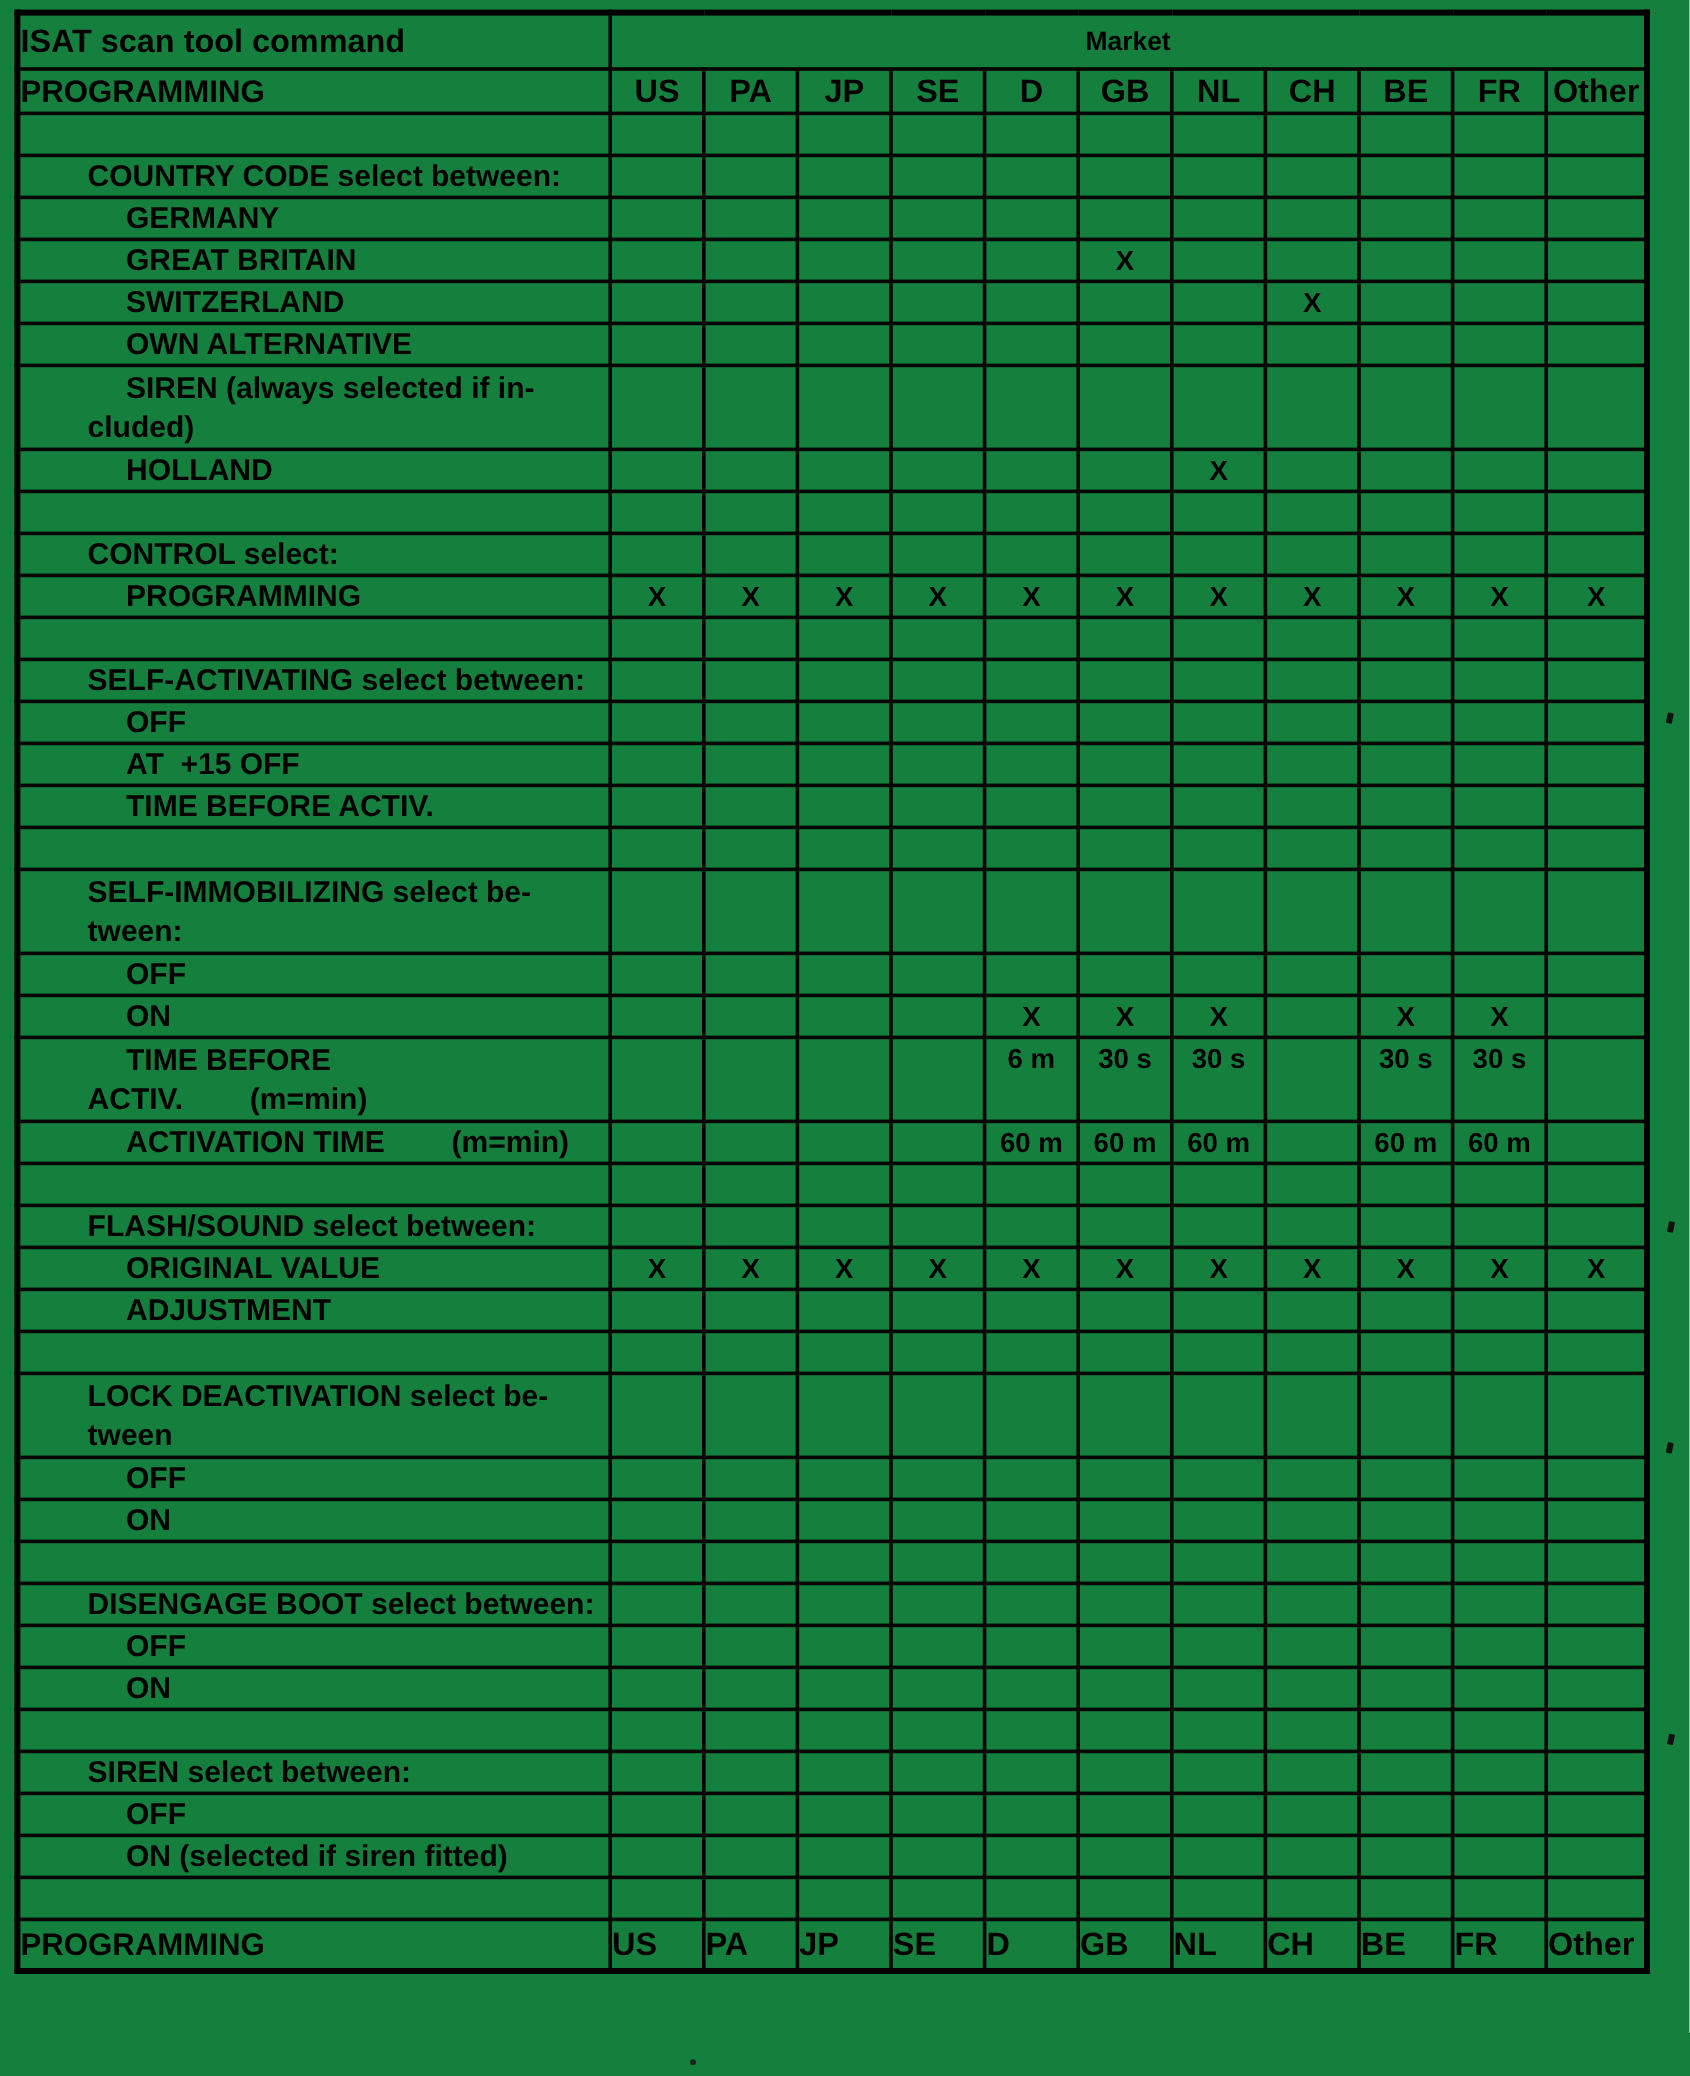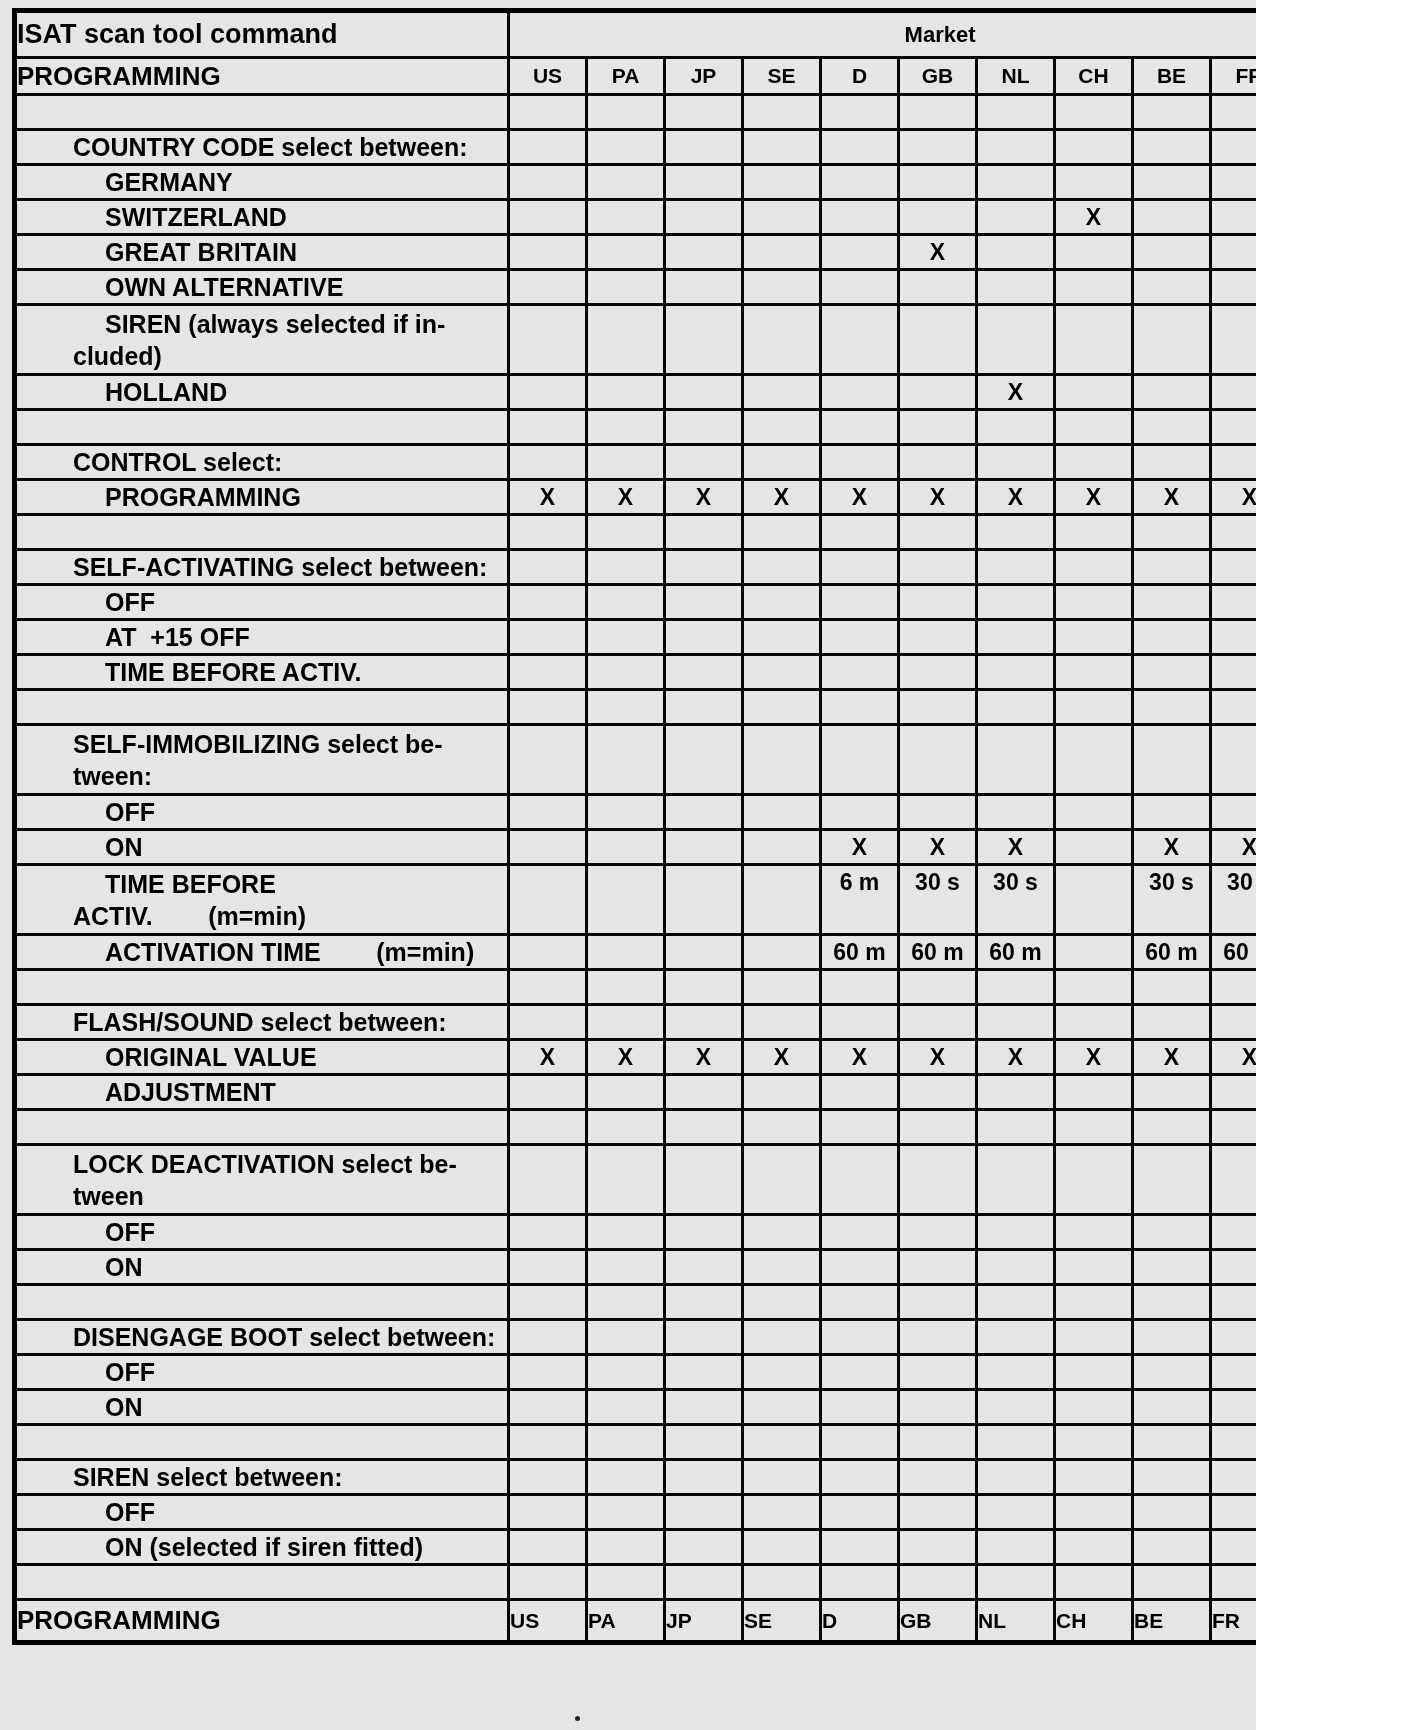--- a/index.html
+++ b/index.html
@@ -1,22 +1,22 @@
 <!DOCTYPE html>
 <html><head>
 <meta charset="utf-8">
 <style>
   * { margin: 0; padding: 0; box-sizing: border-box; }
   html, body { background: #ffffff; }
   body { font-family: "Liberation Sans", sans-serif; color: #000; }
   .page {
     position: relative;
-    width: 1256px;
+    width: 1408px;
     height: 1730px;
-    background: #e5e5e5;
+    background: #15803d;
     overflow: hidden;
   }
   table.isat {
     position: absolute;
     left: 12px;
     top: 8px;
     width: 1358px;
     border-collapse: collapse;
     table-layout: fixed;
     border: 5px solid #000;
@@ -43,21 +43,21 @@
   }
   th.rowhead, td.rowhead {
     text-align: left;
     font-weight: 700;
     font-size: 26px;
     padding-left: 12px;
     white-space: pre;
   }
   th.code, td.code {
     font-weight: 700;
-    font-size: 21px;
+    font-size: 27px;
   }
   
   tbody tr { height: 35px; }
   tbody tr.two-line { height: 70px; }
   td.label-cell {
     vertical-align: middle;
     font-weight: 700;
     font-size: 25px;
     line-height: 32px;
     white-space: pre;
@@ -170,43 +170,43 @@
           <td class="val-cell"></td>
           <td class="val-cell"></td>
           <td class="val-cell"></td>
           <td class="val-cell"></td>
           <td class="val-cell"></td>
           <td class="val-cell"></td>
           <td class="val-cell"></td>
           <td class="val-cell"></td>
         </tr>
         <tr class="option">
+          <td class="label-cell"><div class="lbl-line line0">GREAT BRITAIN</div></td>
+          <td class="val-cell"></td>
+          <td class="val-cell"></td>
+          <td class="val-cell"></td>
+          <td class="val-cell"></td>
+          <td class="val-cell"></td>
+          <td class="val-cell">X</td>
+          <td class="val-cell"></td>
+          <td class="val-cell"></td>
+          <td class="val-cell"></td>
+          <td class="val-cell"></td>
+          <td class="val-cell"></td>
+        </tr>
+        <tr class="option">
           <td class="label-cell"><div class="lbl-line line0">SWITZERLAND</div></td>
           <td class="val-cell"></td>
           <td class="val-cell"></td>
           <td class="val-cell"></td>
           <td class="val-cell"></td>
           <td class="val-cell"></td>
           <td class="val-cell"></td>
           <td class="val-cell"></td>
           <td class="val-cell">X</td>
-          <td class="val-cell"></td>
-          <td class="val-cell"></td>
-          <td class="val-cell"></td>
-        </tr>
-        <tr class="option">
-          <td class="label-cell"><div class="lbl-line line0">GREAT BRITAIN</div></td>
-          <td class="val-cell"></td>
-          <td class="val-cell"></td>
-          <td class="val-cell"></td>
-          <td class="val-cell"></td>
-          <td class="val-cell"></td>
-          <td class="val-cell">X</td>
-          <td class="val-cell"></td>
-          <td class="val-cell"></td>
           <td class="val-cell"></td>
           <td class="val-cell"></td>
           <td class="val-cell"></td>
         </tr>
         <tr class="option">
           <td class="label-cell"><div class="lbl-line line0">OWN ALTERNATIVE</div></td>
           <td class="val-cell"></td>
           <td class="val-cell"></td>
           <td class="val-cell"></td>
           <td class="val-cell"></td>

